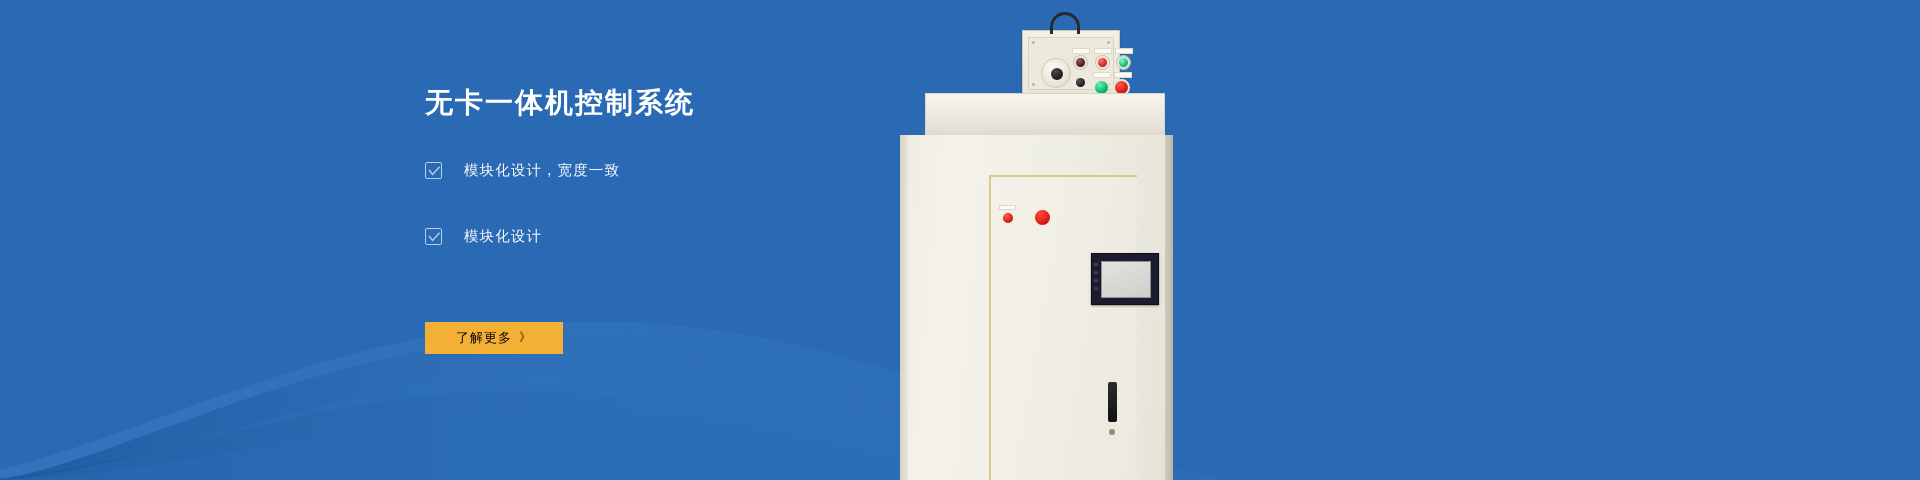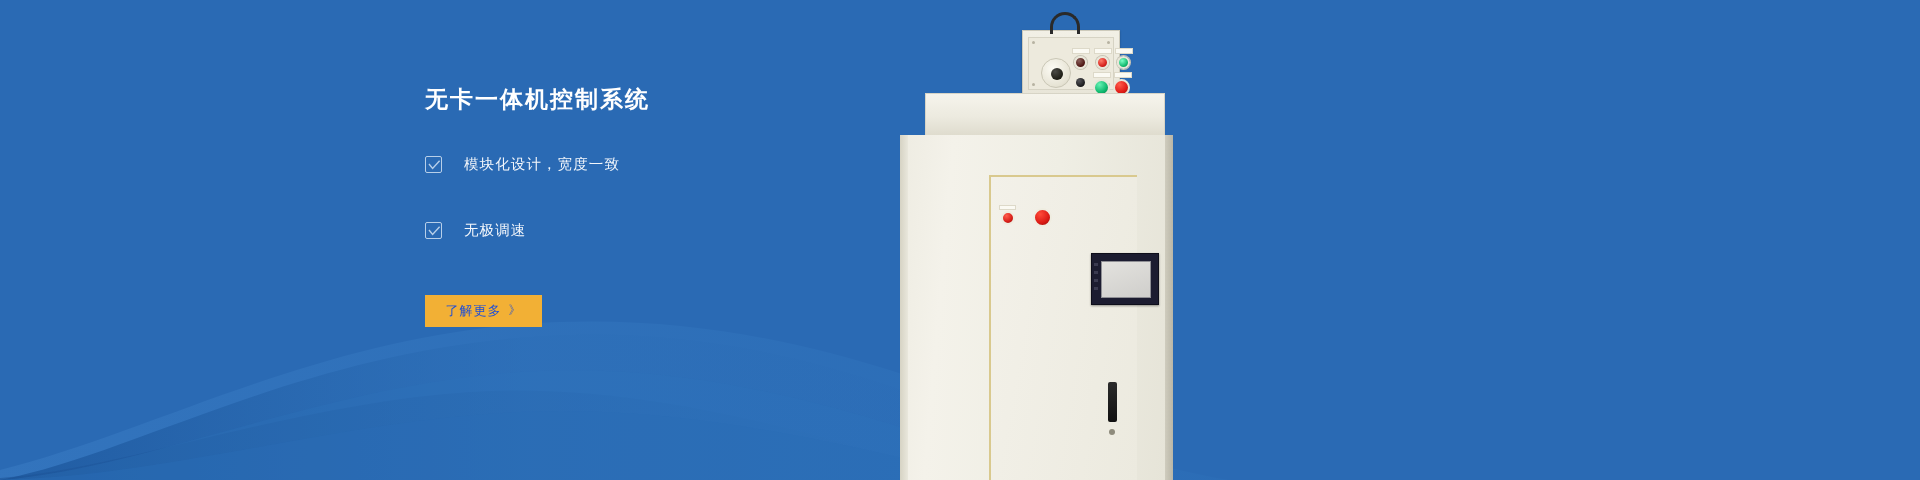--- a/index.html
+++ b/index.html
@@ -21,21 +21,21 @@
   .wave-layer svg { display:block; width:100%; height:100%; }
 
   
   #copy {
     position:absolute;
     left:425px; top:86px;
     width:620px;
     z-index:5;
   }
   #hero-title {
-    font-size:23px;
+    font-size:28px;
     font-weight:bold;
     color:#ffffff;
     letter-spacing:2px;
     line-height:1.2;
     white-space:nowrap;
   }
   #feature-list { margin-top:34px; }
   .feature-row {
     display:flex;
     align-items:center;
@@ -53,28 +53,28 @@
     margin-right:22px;
   }
   .check-box svg { position:absolute; left:2px; top:3px; }
   .feature-text {
     font-size:14.5px;
     color:#f2f6fb;
     letter-spacing:1.1px;
     white-space:nowrap;
   }
   #cta-button {
-    margin-top:15px;
+    margin-top:36px;
     display:inline-flex;
     align-items:center;
     justify-content:center;
     gap:7px;
-    width:117px; height:32px;
+    width:138px; height:32px;
     background:#f2b035;
-    color:#1d4ed8;
+    color:#000000;
     font-size:13px;
     letter-spacing:1px;
     cursor:pointer;
     border:none;
     font-family:"Liberation Sans", sans-serif;
   }
   #cta-button .chev { font-size:12px; opacity:.92; }
 
   
   #machine {
@@ -290,21 +290,21 @@
         <span class="feature-text">模块化设计，宽度一致</span>
       </div>
       <div class="fr-space"></div>
 
       <div class="feature-row">
         <span class="check-box">
           <svg width="13" height="11" viewBox="0 0 13 11">
               <polyline points="1,4 4.6,8.4 11.6,0.8" fill="none" stroke="#b7cfe9" stroke-width="1.4"></polyline>
             </svg>
         </span>
-        <span class="feature-text">无极调速</span>
+        <span class="feature-text">模块化设计</span>
       </div>
       <div class="fr-space"></div>
 
     </div>
 
     <button id="cta-button">
       <span>了解更多</span>
       <span class="chev">》</span>
     </button>
   </div>

